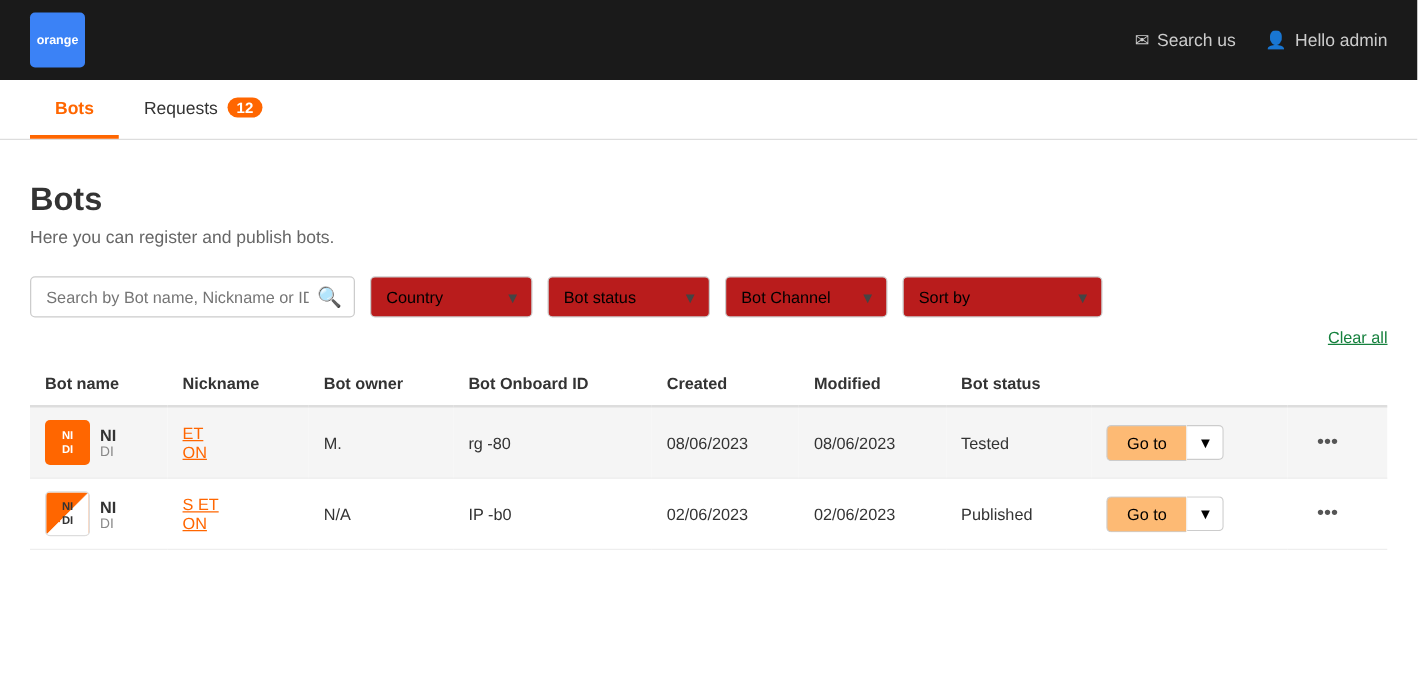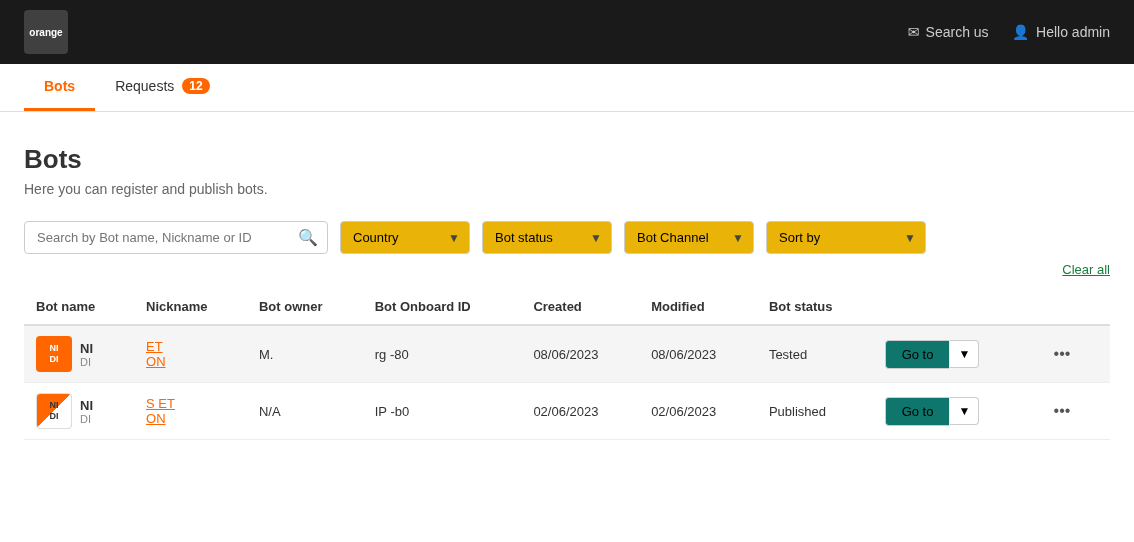--- a/index.html
+++ b/index.html
@@ -10,21 +10,21 @@
       background: #1a1a1a;
       height: 64px;
       display: flex;
       align-items: center;
       padding: 0 24px;
       justify-content: space-between;
     }
     .header-left { display: flex; align-items: center; gap: 12px; }
     .orange-logo {
       width: 44px; height: 44px;
-      background: #404040;
+      background: #3b82f6;
       border-radius: 4px;
       display: flex; align-items: center; justify-content: center;
       color: #fff; font-size: 10px; font-weight: bold;
     }
     .app-title { color: #fff; font-size: 22px; font-weight: bold; }
     .header-right { display: flex; align-items: center; gap: 24px; }
     .header-link { color: #ccc; display: flex; align-items: center; gap: 6px; font-size: 14px; cursor: pointer; }
 
     
     .tabs-bar {
@@ -73,21 +73,21 @@
     .search-wrapper {
       position: relative;
       display: flex;
       align-items: center;
     }
     .search-input {
       border: 1px solid #ccc;
       border-radius: 4px;
       padding: 8px 36px 8px 12px;
       font-size: 13px;
-      width: 304px;
+      width: 260px;
       outline: none;
       color: #999;
     }
     .search-icon-btn {
       position: absolute;
       right: 10px;
       background: none;
       border: none;
       cursor: pointer;
       color: #666;
@@ -97,21 +97,21 @@
       position: relative;
       display: inline-flex;
       align-items: center;
     }
     .filter-select {
       appearance: none;
       border: 1px solid #ccc;
       border-radius: 4px;
       padding: 8px 36px 8px 12px;
       font-size: 13px;
-      background: #eab308;
+      background: #b91c1c;
       cursor: pointer;
       outline: none;
       min-width: 130px;
     }
     .select-arrow {
       position: absolute;
       right: 10px;
       pointer-events: none;
       color: #444;
       font-size: 12px;
@@ -188,21 +188,21 @@
     
     .goto-wrapper {
       display: flex;
       align-items: center;
       gap: 0;
     }
     .goto-btn {
       border: 1px solid #ccc;
       border-right: none;
       border-radius: 4px 0 0 4px;
-      background: #0f766e;
+      background: #fdba74;
       padding: 6px 16px;
       font-size: 13px;
       cursor: pointer;
       white-space: nowrap;
     }
     .goto-chevron {
       border: 1px solid #ccc;
       border-left: 1px solid #eee;
       border-radius: 0 4px 4px 0;
       background: #fff;

